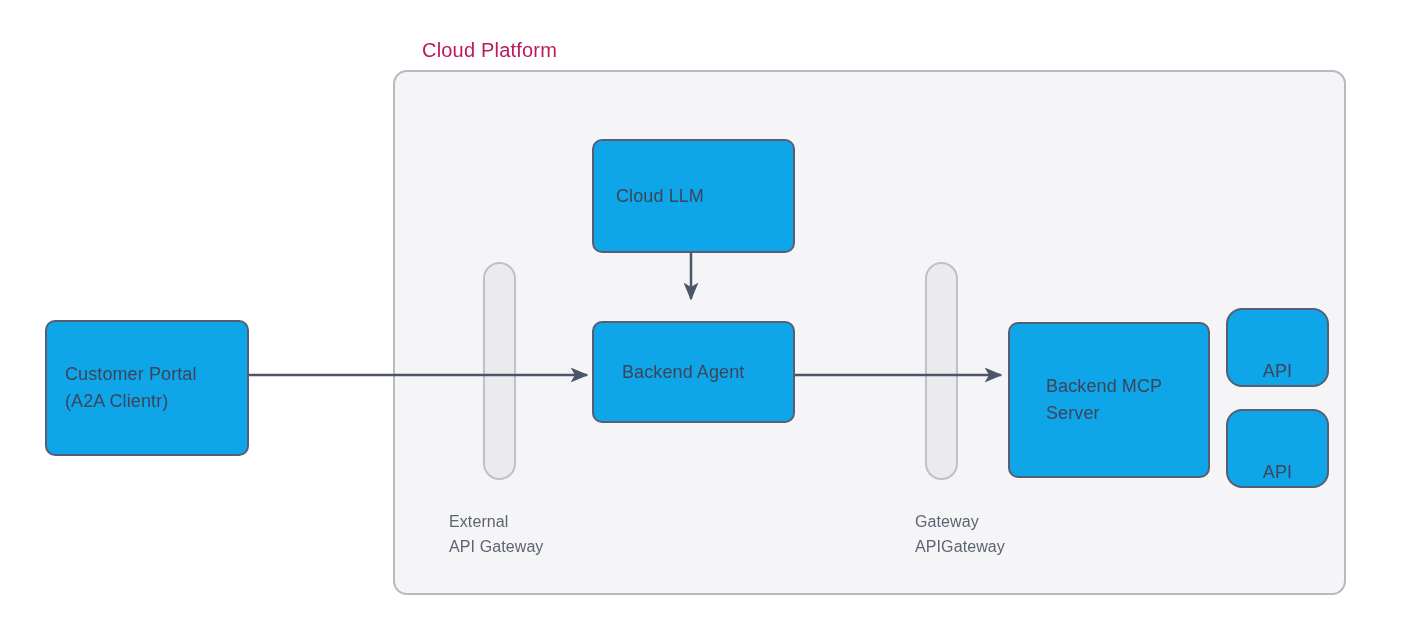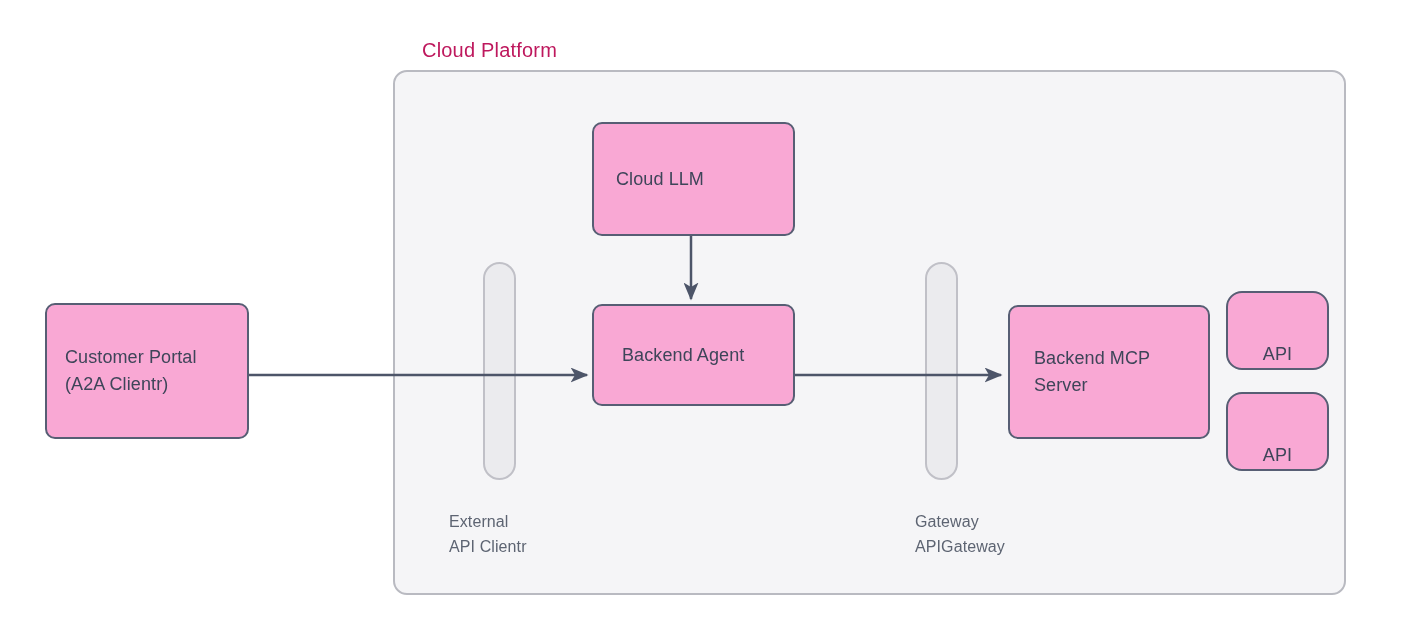--- a/index.html
+++ b/index.html
@@ -11,29 +11,29 @@
   .panel{
     position:absolute;left:393px;top:70px;width:953px;height:525px;
     background:#f5f5f7;border:2px solid #b9bac1;border-radius:14px;
     box-sizing:border-box;z-index:1;
   }
   .panel-title{
     position:absolute;left:422px;top:39px;
     font-size:20px;font-weight:500;color:#be185d;letter-spacing:.2px;z-index:2;
   }
   .node{
-    position:absolute;background:#f9a8d4;border:2px solid #575e74;border-radius:10px;
+    position:absolute;background:#0ea5e9;border:2px solid #575e74;border-radius:10px;
     box-sizing:border-box;display:flex;flex-direction:column;justify-content:center;
-    color:#3e4559;font-size:18px;line-height:27px;z-index:4;letter-spacing:.1px;
+    color:#3e4559;font-size:18px;line-height:27px;z-index:4;letter-spacing:.1px;margin-top:17px;
   }
   .node span{display:block;}
   .node-customer{left:45px;top:303px;width:204px;height:136px;padding-left:18px;}
   .node-llm{left:592px;top:122px;width:203px;height:114px;padding-left:22px;}
   .node-agent{left:592px;top:304px;width:203px;height:102px;padding-left:28px;}
-  .node-mcp{left:1008px;top:305px;width:202px;height:134px;padding-left:24px;}
+  .node-mcp{left:1008px;top:305px;width:202px;height:156px;padding-left:36px;}
   .node-api{
     left:1226px;width:103px;height:79px;border-radius:16px;
     padding-left:0;align-items:center;justify-content:flex-end;
   }
   .node-api-top{top:291px;}
   .node-api-bottom{top:392px;}
   .gateway-pill{
     position:absolute;top:262px;width:33px;height:218px;border-radius:17px;
     background:#ebebee;border:2px solid #c0c0c7;box-sizing:border-box;z-index:2;
   }
@@ -89,19 +89,19 @@
 <div class="node node-api node-api-top">
   <span>API</span>
 </div>
 
 <div class="node node-api node-api-bottom">
   <span>API</span>
 </div>
 
 <div class="gateway-label label-external">
   <span>External</span>
-  <span>API Clientr</span>
+  <span>API Gateway</span>
 </div>
 
 <div class="gateway-label label-internal">
   <span>Gateway</span>
   <span>APIGateway</span>
 </div>
 
 </body></html>

